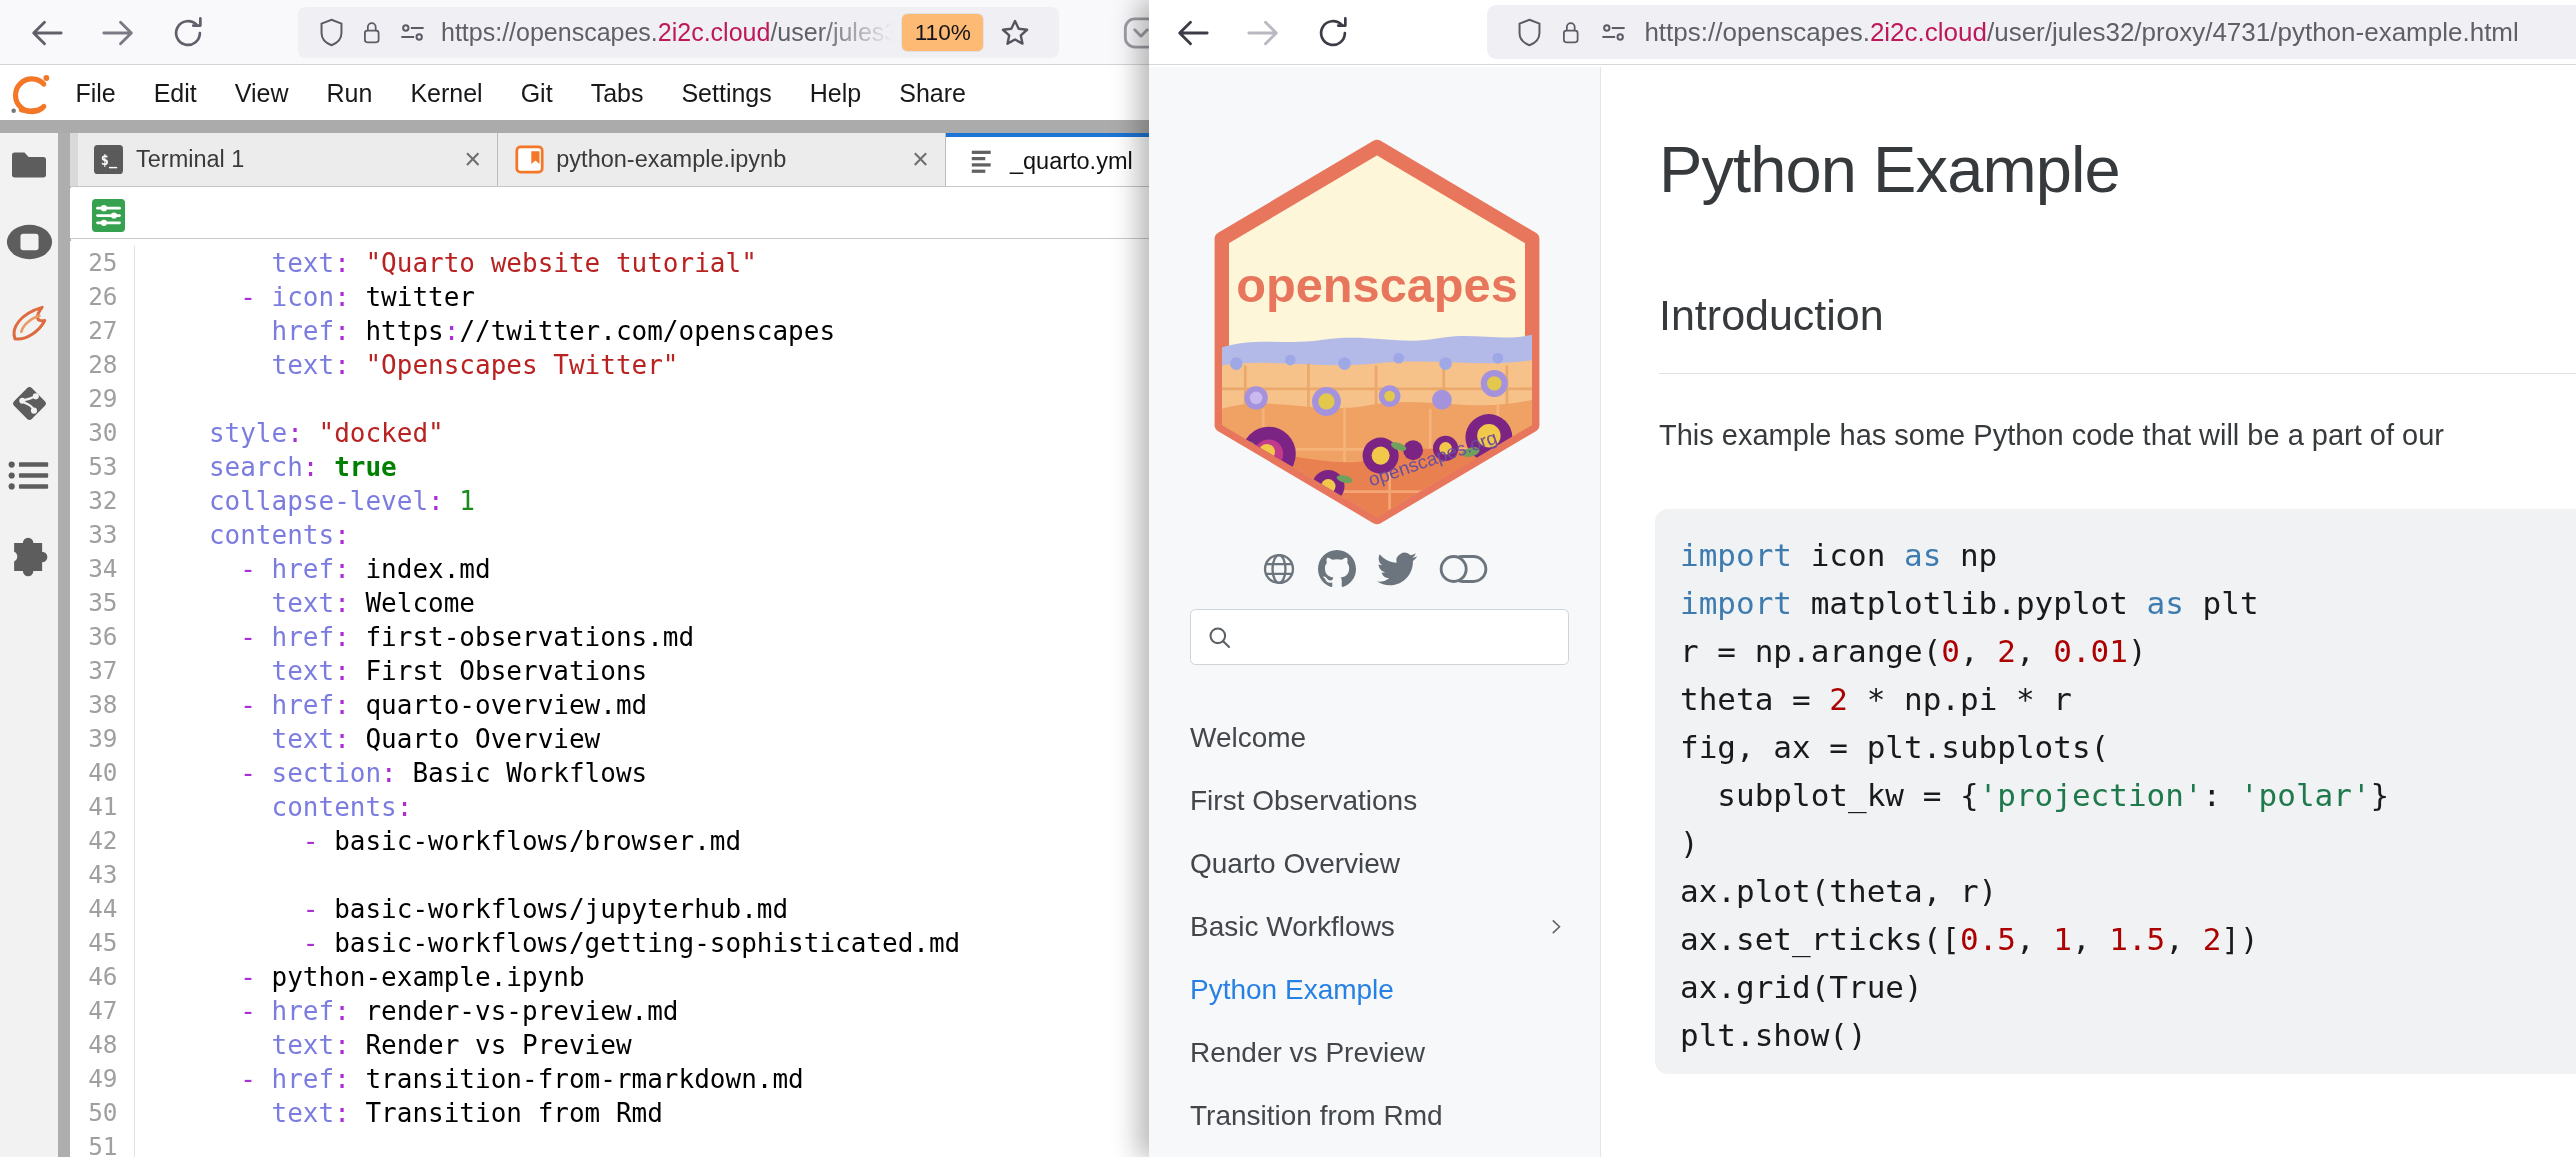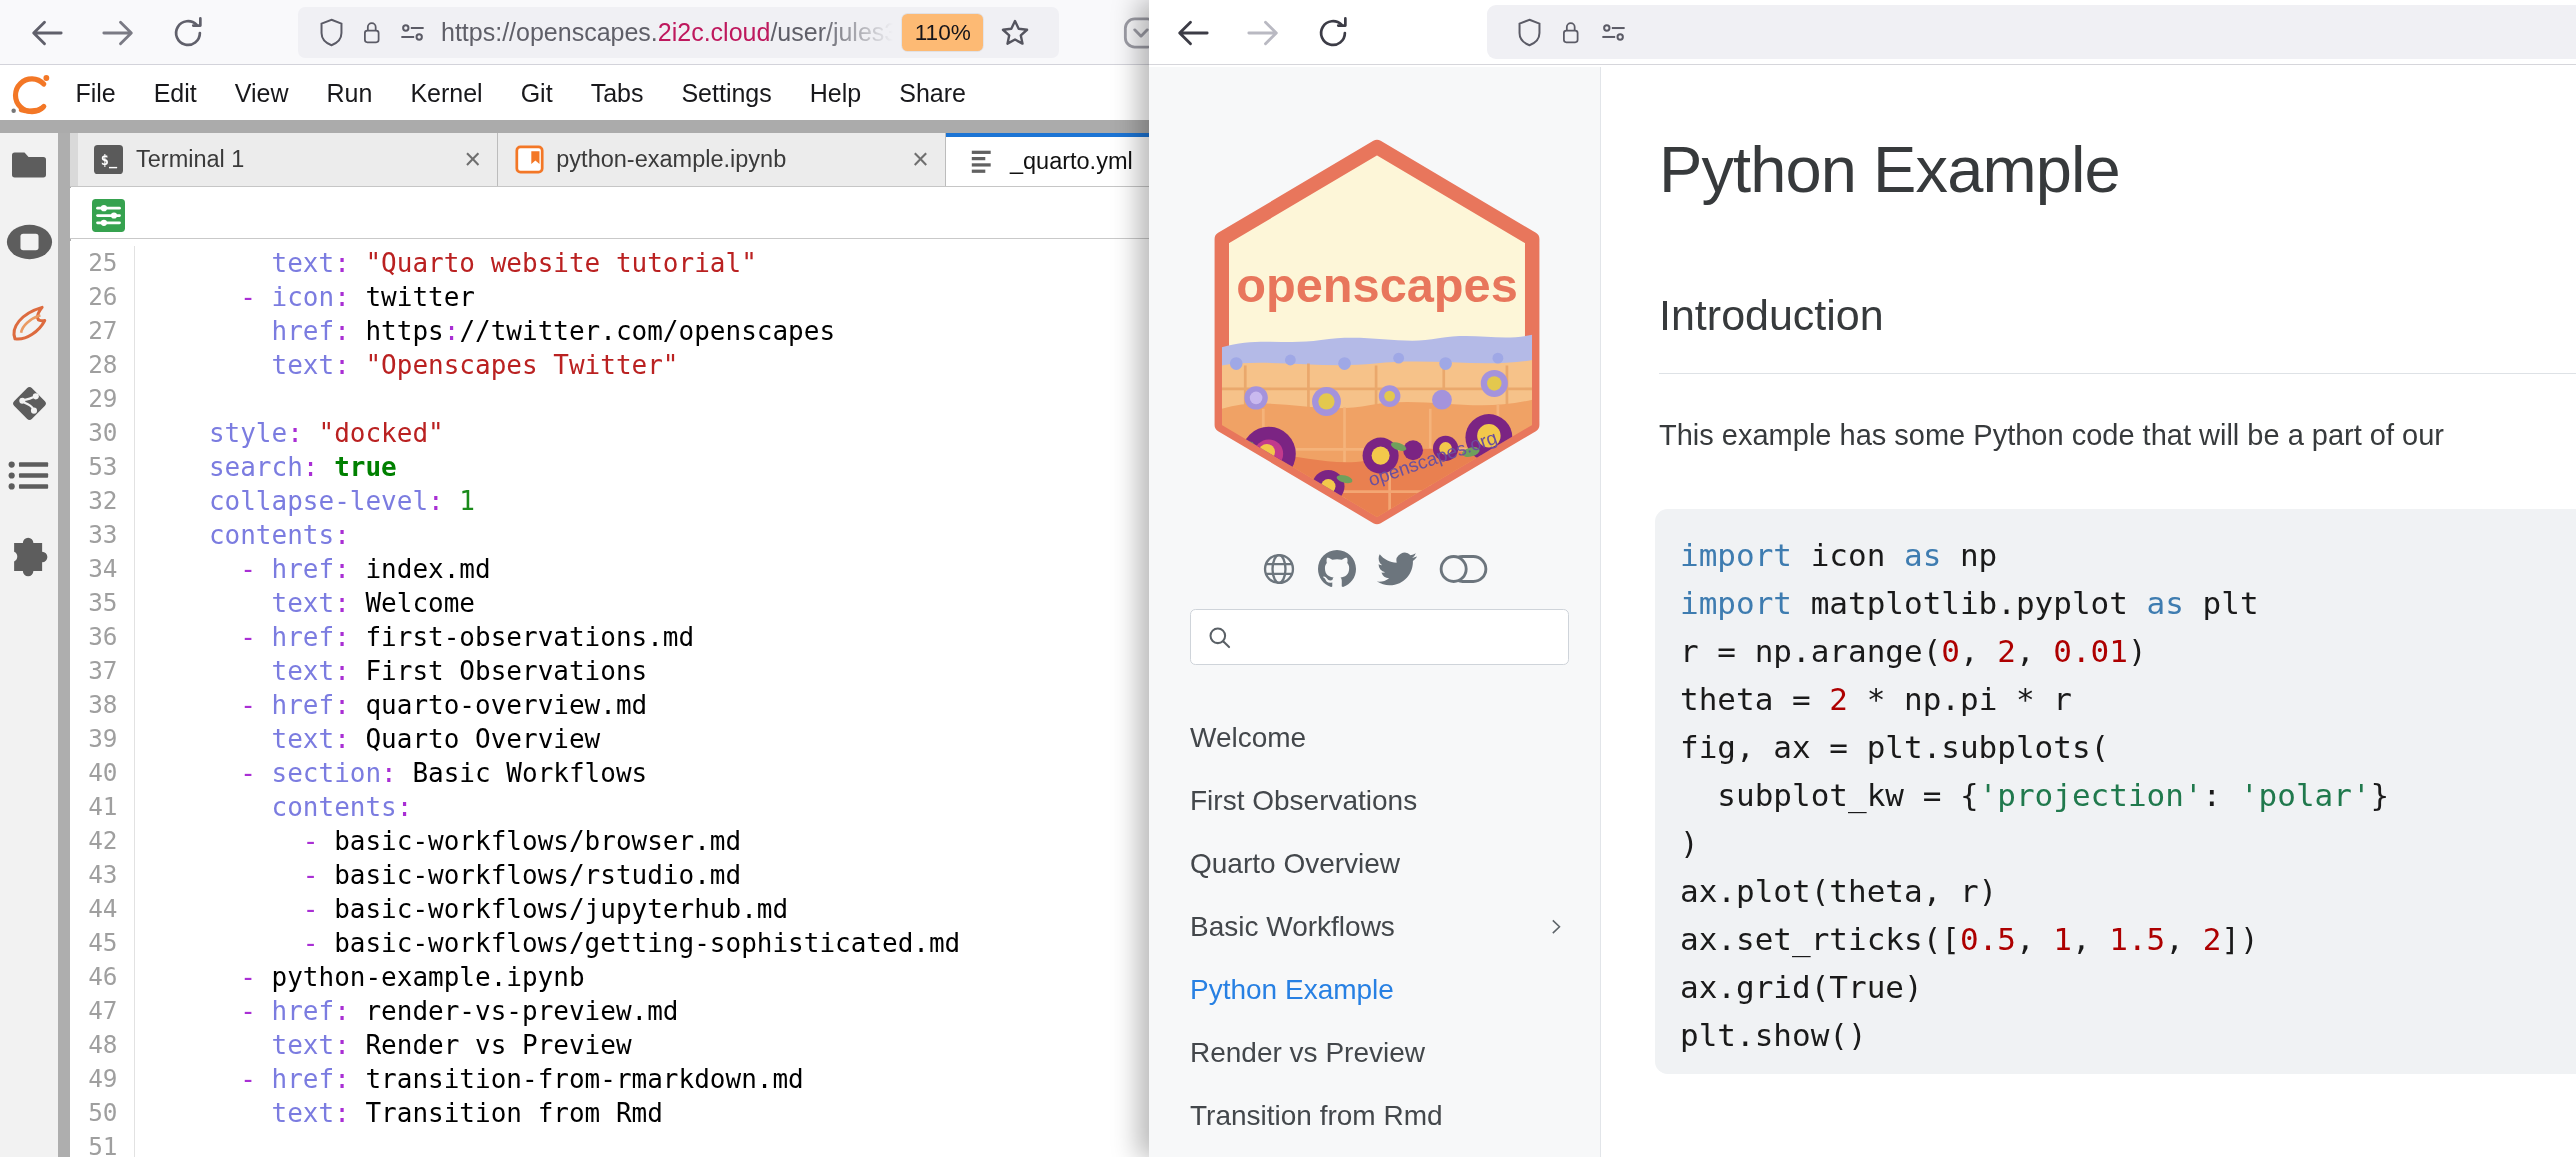--- a/index.html
+++ b/index.html
@@ -363,21 +363,20 @@
               <span class="code"><span class="tok-key">      contents</span><span class="tok-punc">:</span></span>
             </div>
             <div class="cm-row">
               <span class="ln">42</span>
               <span class="gut"></span>
               <span class="code"><span class="tok-punc">        - </span><span class="tok-plain">basic-workflows/browser.md</span></span>
             </div>
             <div class="cm-row">
               <span class="ln">43</span>
               <span class="gut"></span>
-              <span class="code"><span class="tok-punc">        - </span><span class="tok-plain">basic-workflows/rstudio.md</span></span>
             </div>
             <div class="cm-row">
               <span class="ln">44</span>
               <span class="gut"></span>
               <span class="code"><span class="tok-punc">        - </span><span class="tok-plain">basic-workflows/jupyterhub.md</span></span>
             </div>
             <div class="cm-row">
               <span class="ln">45</span>
               <span class="gut"></span>
               <span class="code"><span class="tok-punc">        - </span><span class="tok-plain">basic-workflows/getting-sophisticated.md</span></span>
@@ -445,20 +444,21 @@
           <path d="M8 12V8.5a4 4 0 0 1 8 0V12" fill="none" stroke="#5b5b66" stroke-width="1.8"></path>
         </svg>
       <svg width="29" height="27" viewBox="0 0 26 24">
           <g stroke="#5b5b66" stroke-width="1.8" fill="none">
             <circle cx="7" cy="8" r="2.4"></circle>
             <path d="M11.5 8H23"></path>
             <path d="M3 16h11.5"></path>
             <circle cx="19" cy="16" r="2.4"></circle>
           </g>
         </svg>
+      <div class="rw-url"><span>https://openscapes.</span><span class="u-dark">2i2c.cloud</span><span>/user/jules32/proxy/4731/python-example.html</span></div>
     </div>
   </div>
 
   <div class="rw-content">
     <div class="site-sidebar">
       <svg class="hexlogo" width="336" height="388" viewBox="0 0 372 430">
         <defs>
             <clipPath id="hexclip">
               <polygon points="186,10 358,112 358,318 186,420 14,318 14,112"></polygon>
             </clipPath>

